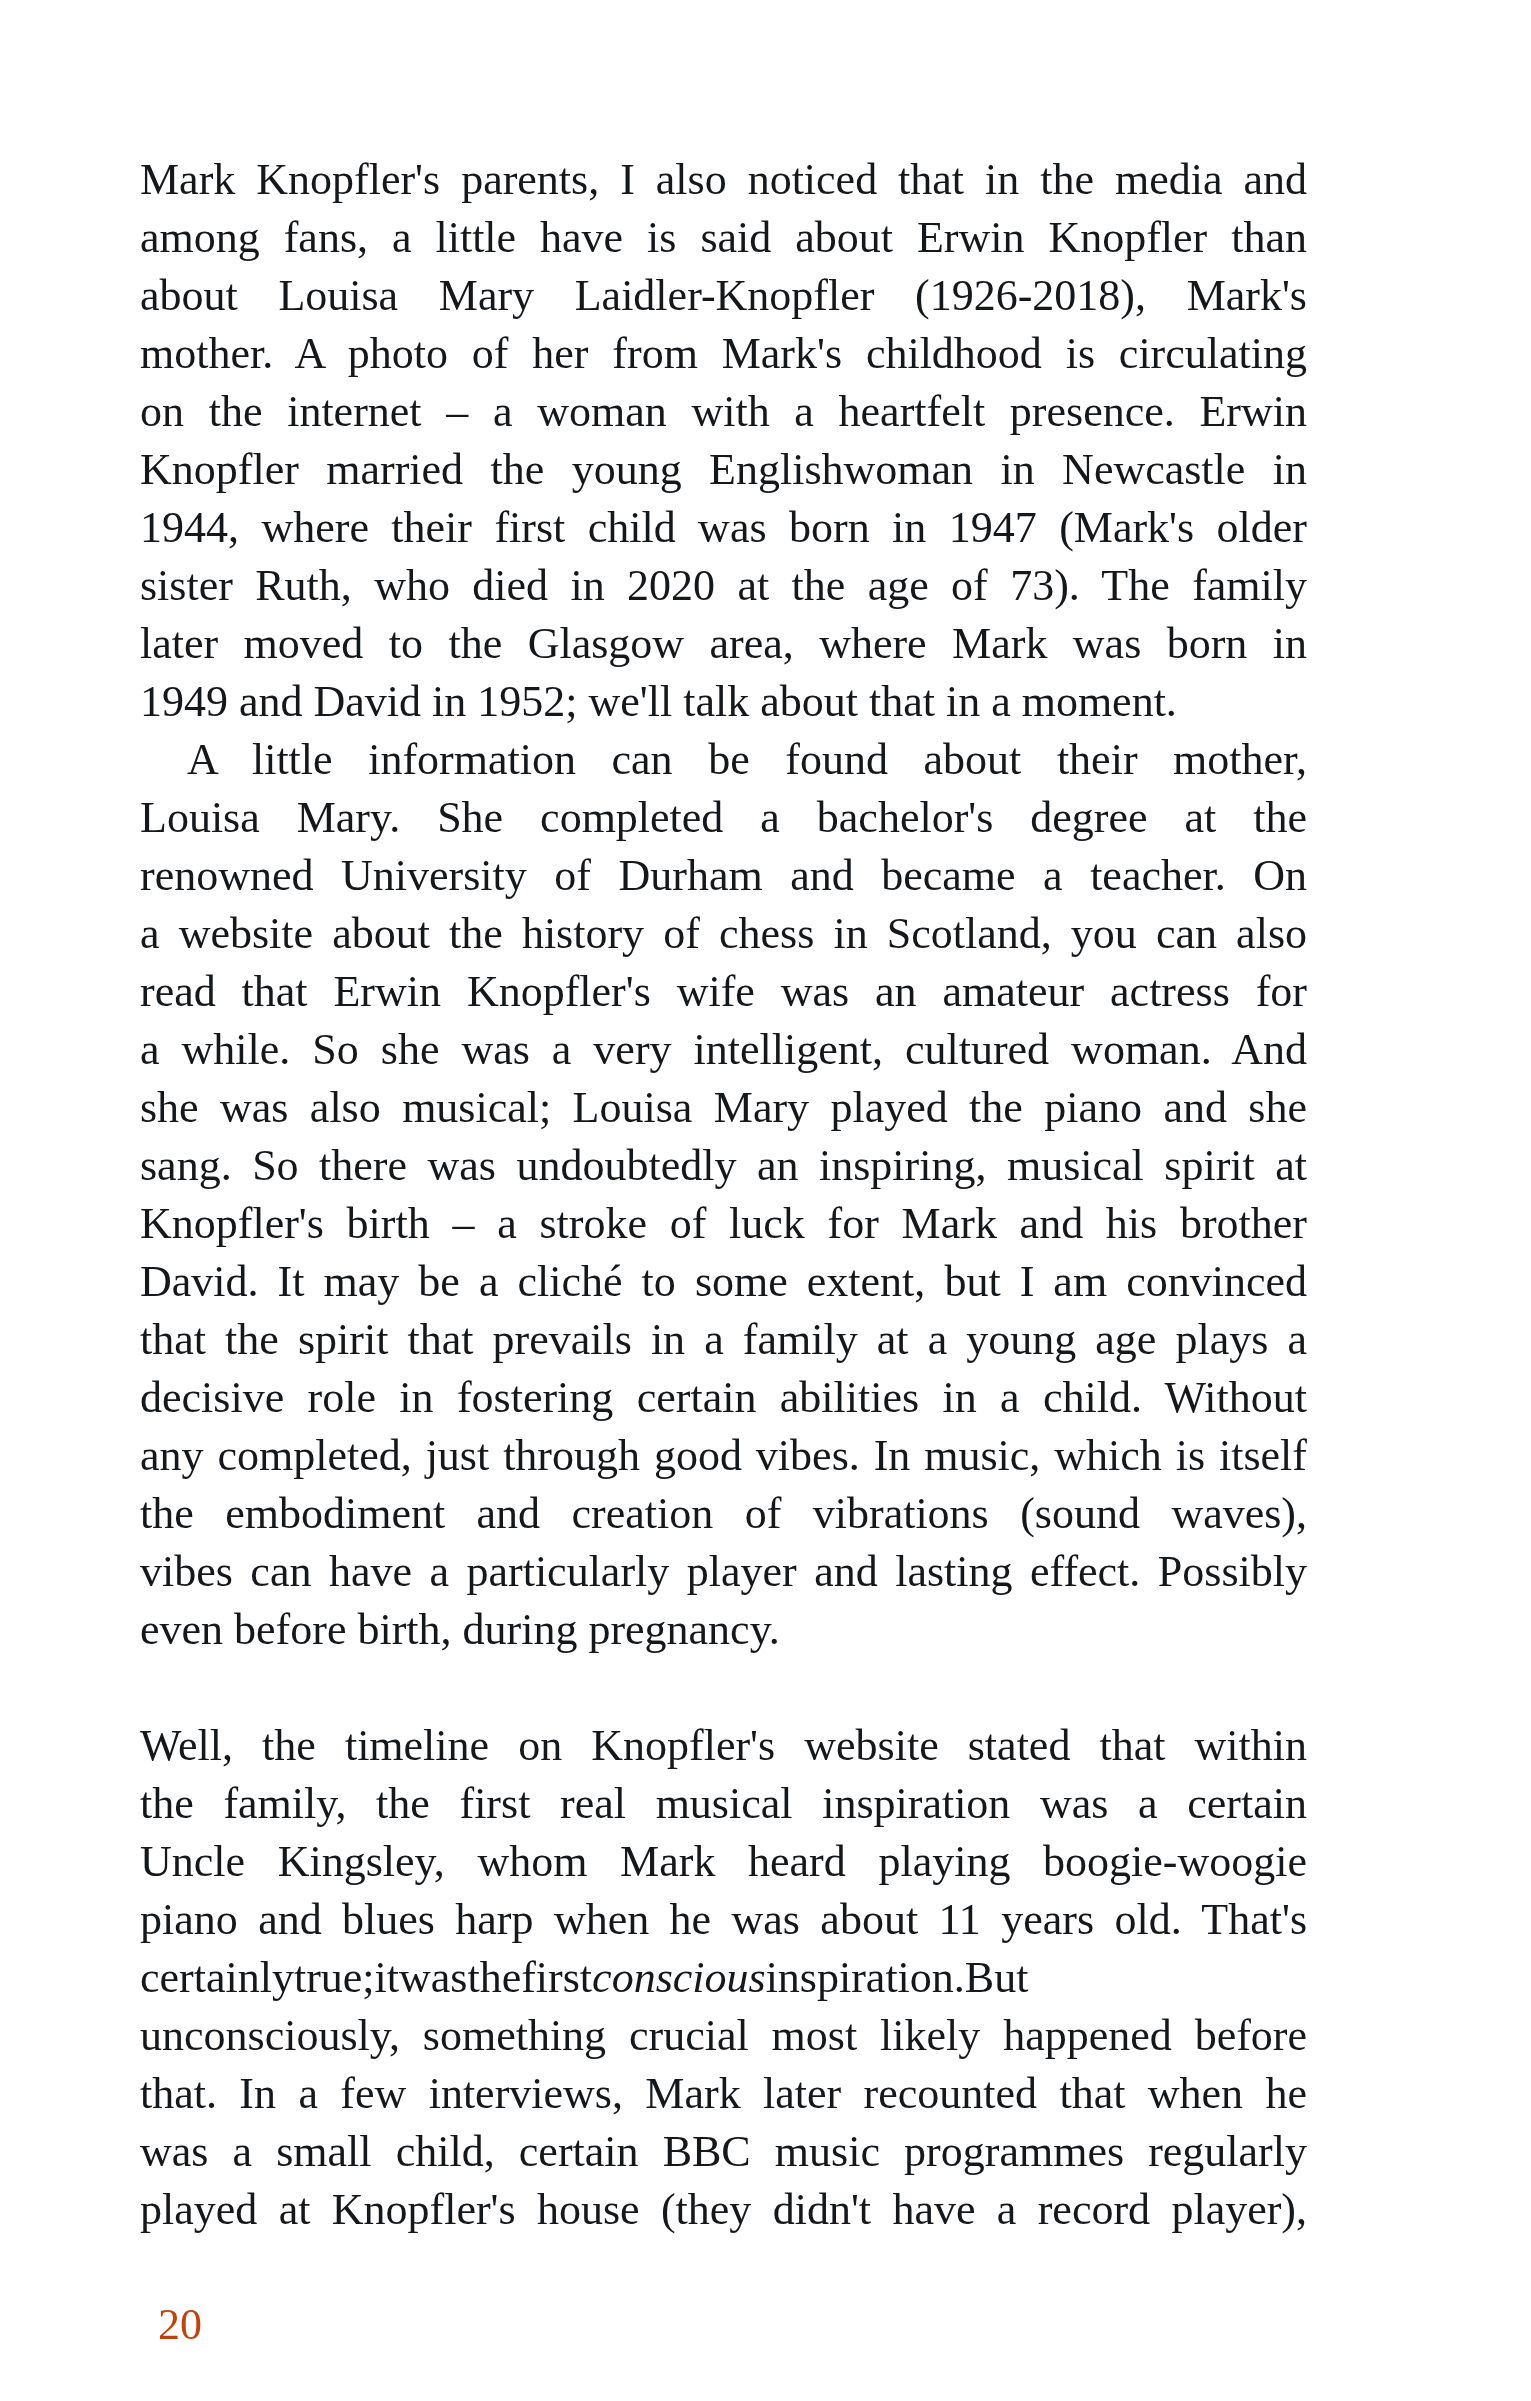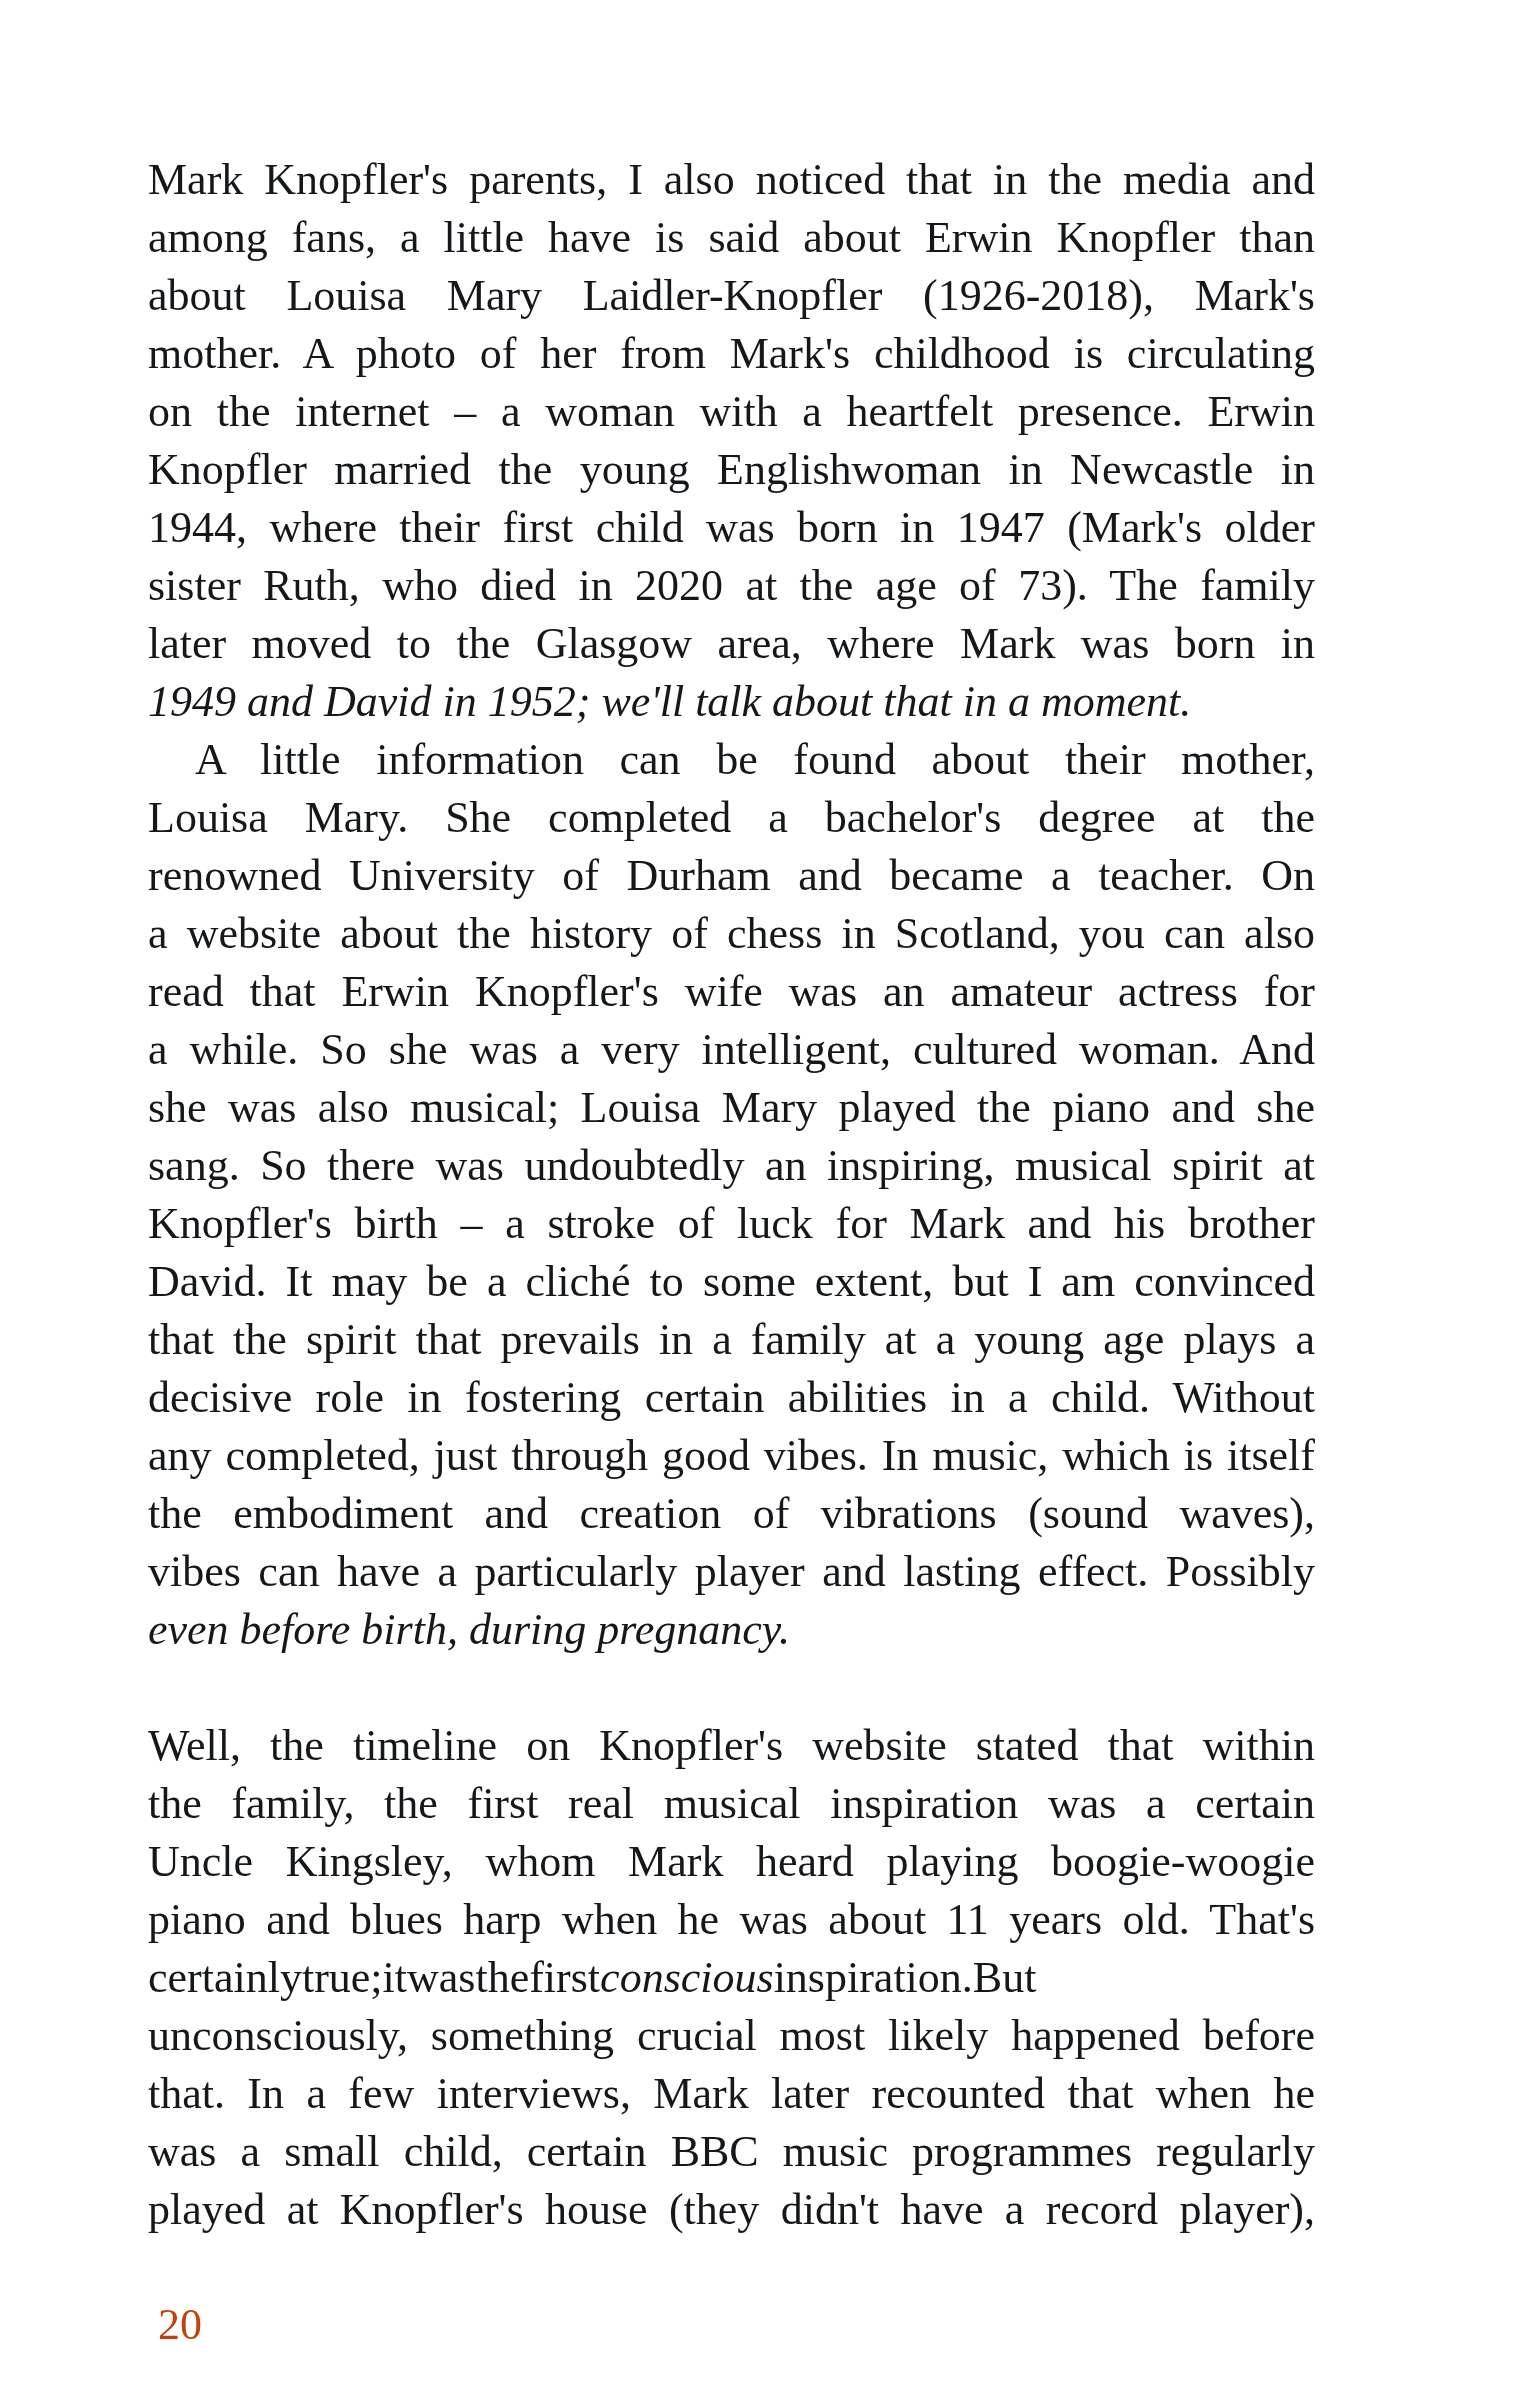--- a/index.html
+++ b/index.html
@@ -1,28 +1,28 @@
 <!DOCTYPE html>
 <html style="font-size:7.7px"><head>
 <meta charset="utf-8">
 <style>
   html, body { margin: 0; padding: 0; background: #ffffff; }
   body { width: 1532px; height: 2439px; position: relative; overflow: hidden; }
   .page {
-    position: absolute; left: 148px; top: 151px; width: 1167px;
+    position: absolute; left: 140px; top: 151px; width: 1167px;
     font-family: "Liberation Serif", "DejaVu Serif", serif;
     font-size: 44px; line-height: 58px; color: #15181b;
   }
   .para { margin: 0; }
   .line {
     display: block; white-space: nowrap;
     text-align: justify; text-align-last: justify;
     height: 58px;
   }
-  .line.last { text-align-last: left; text-align: right; font-style: italic; }
+  .line.last { text-align-last: left; text-align: right; }
   .line.indent { padding-left: 47px; }
   .gap { height: 58px; }
   .page-number {
     position: absolute; left: 158px; top: 2296px;
     font-family: "Liberation Serif", "DejaVu Serif", serif;
     font-size: 44px; line-height: 58px; color: #c2410c;
   }
   em { font-style: italic; }
 </style>
 </head>

